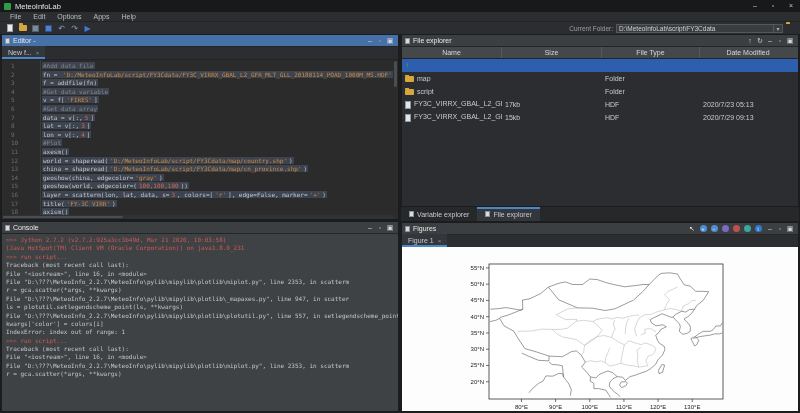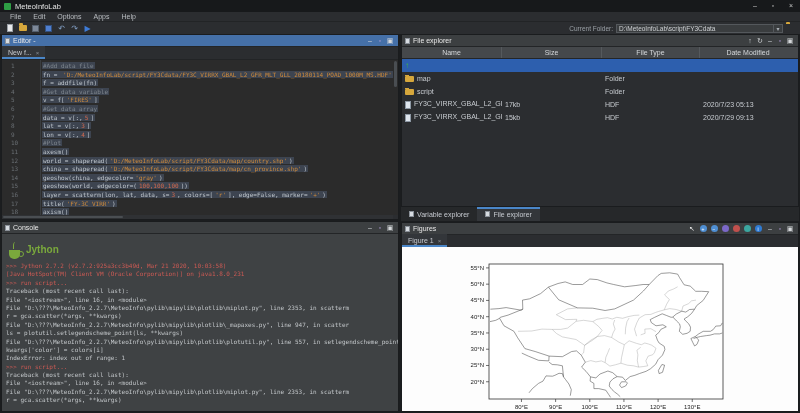--- a/index.html
+++ b/index.html
@@ -245,24 +245,20 @@
   <div class="panel-header">
     <span class="ph-doc"></span>
     <span class="ph-title">Console</span>
     <span class="ph-icons">
       <span class="ph-ic">–</span>
       <span class="ph-ic purple">▫</span>
       <span class="ph-ic">▣</span>
     </span>
   </div>
   <div class="console-body">
-    <div class="jython-logo">
-      <span class="cup"></span>
-      <span class="jython-text">Jython</span>
-    </div>
     <div id="console-lines">
         <div class="console-line c-red">&gt;&gt;&gt; Jython 2.7.2 (v2.7.2:925a3cc3b49d, Mar 21 2020, 10:03:58)</div>
         <div class="console-line c-red">[Java HotSpot(TM) Client VM (Oracle Corporation)] on java1.8.0_231</div>
         <div class="console-line c-red">&gt;&gt;&gt; run script...</div>
         <div class="console-line c-gray">Traceback (most recent call last):</div>
         <div class="console-line c-gray">  File "&lt;iostream&gt;", line 16, in &lt;module&gt;</div>
         <div class="console-line c-gray">  File "D:\???\MeteoInfo_2.2.7\MeteoInfo\pylib\mipylib\plotlib\miplot.py", line 2353, in scatterm</div>
         <div class="console-line c-gray">    r = gca.scatter(*args, **kwargs)</div>
         <div class="console-line c-gray">  File "D:\???\MeteoInfo_2.2.7\MeteoInfo\pylib\mipylib\plotlib\_mapaxes.py", line 947, in scatter</div>
         <div class="console-line c-gray">    ls = plotutil.setlegendscheme_point(ls, **kwargs)</div>

